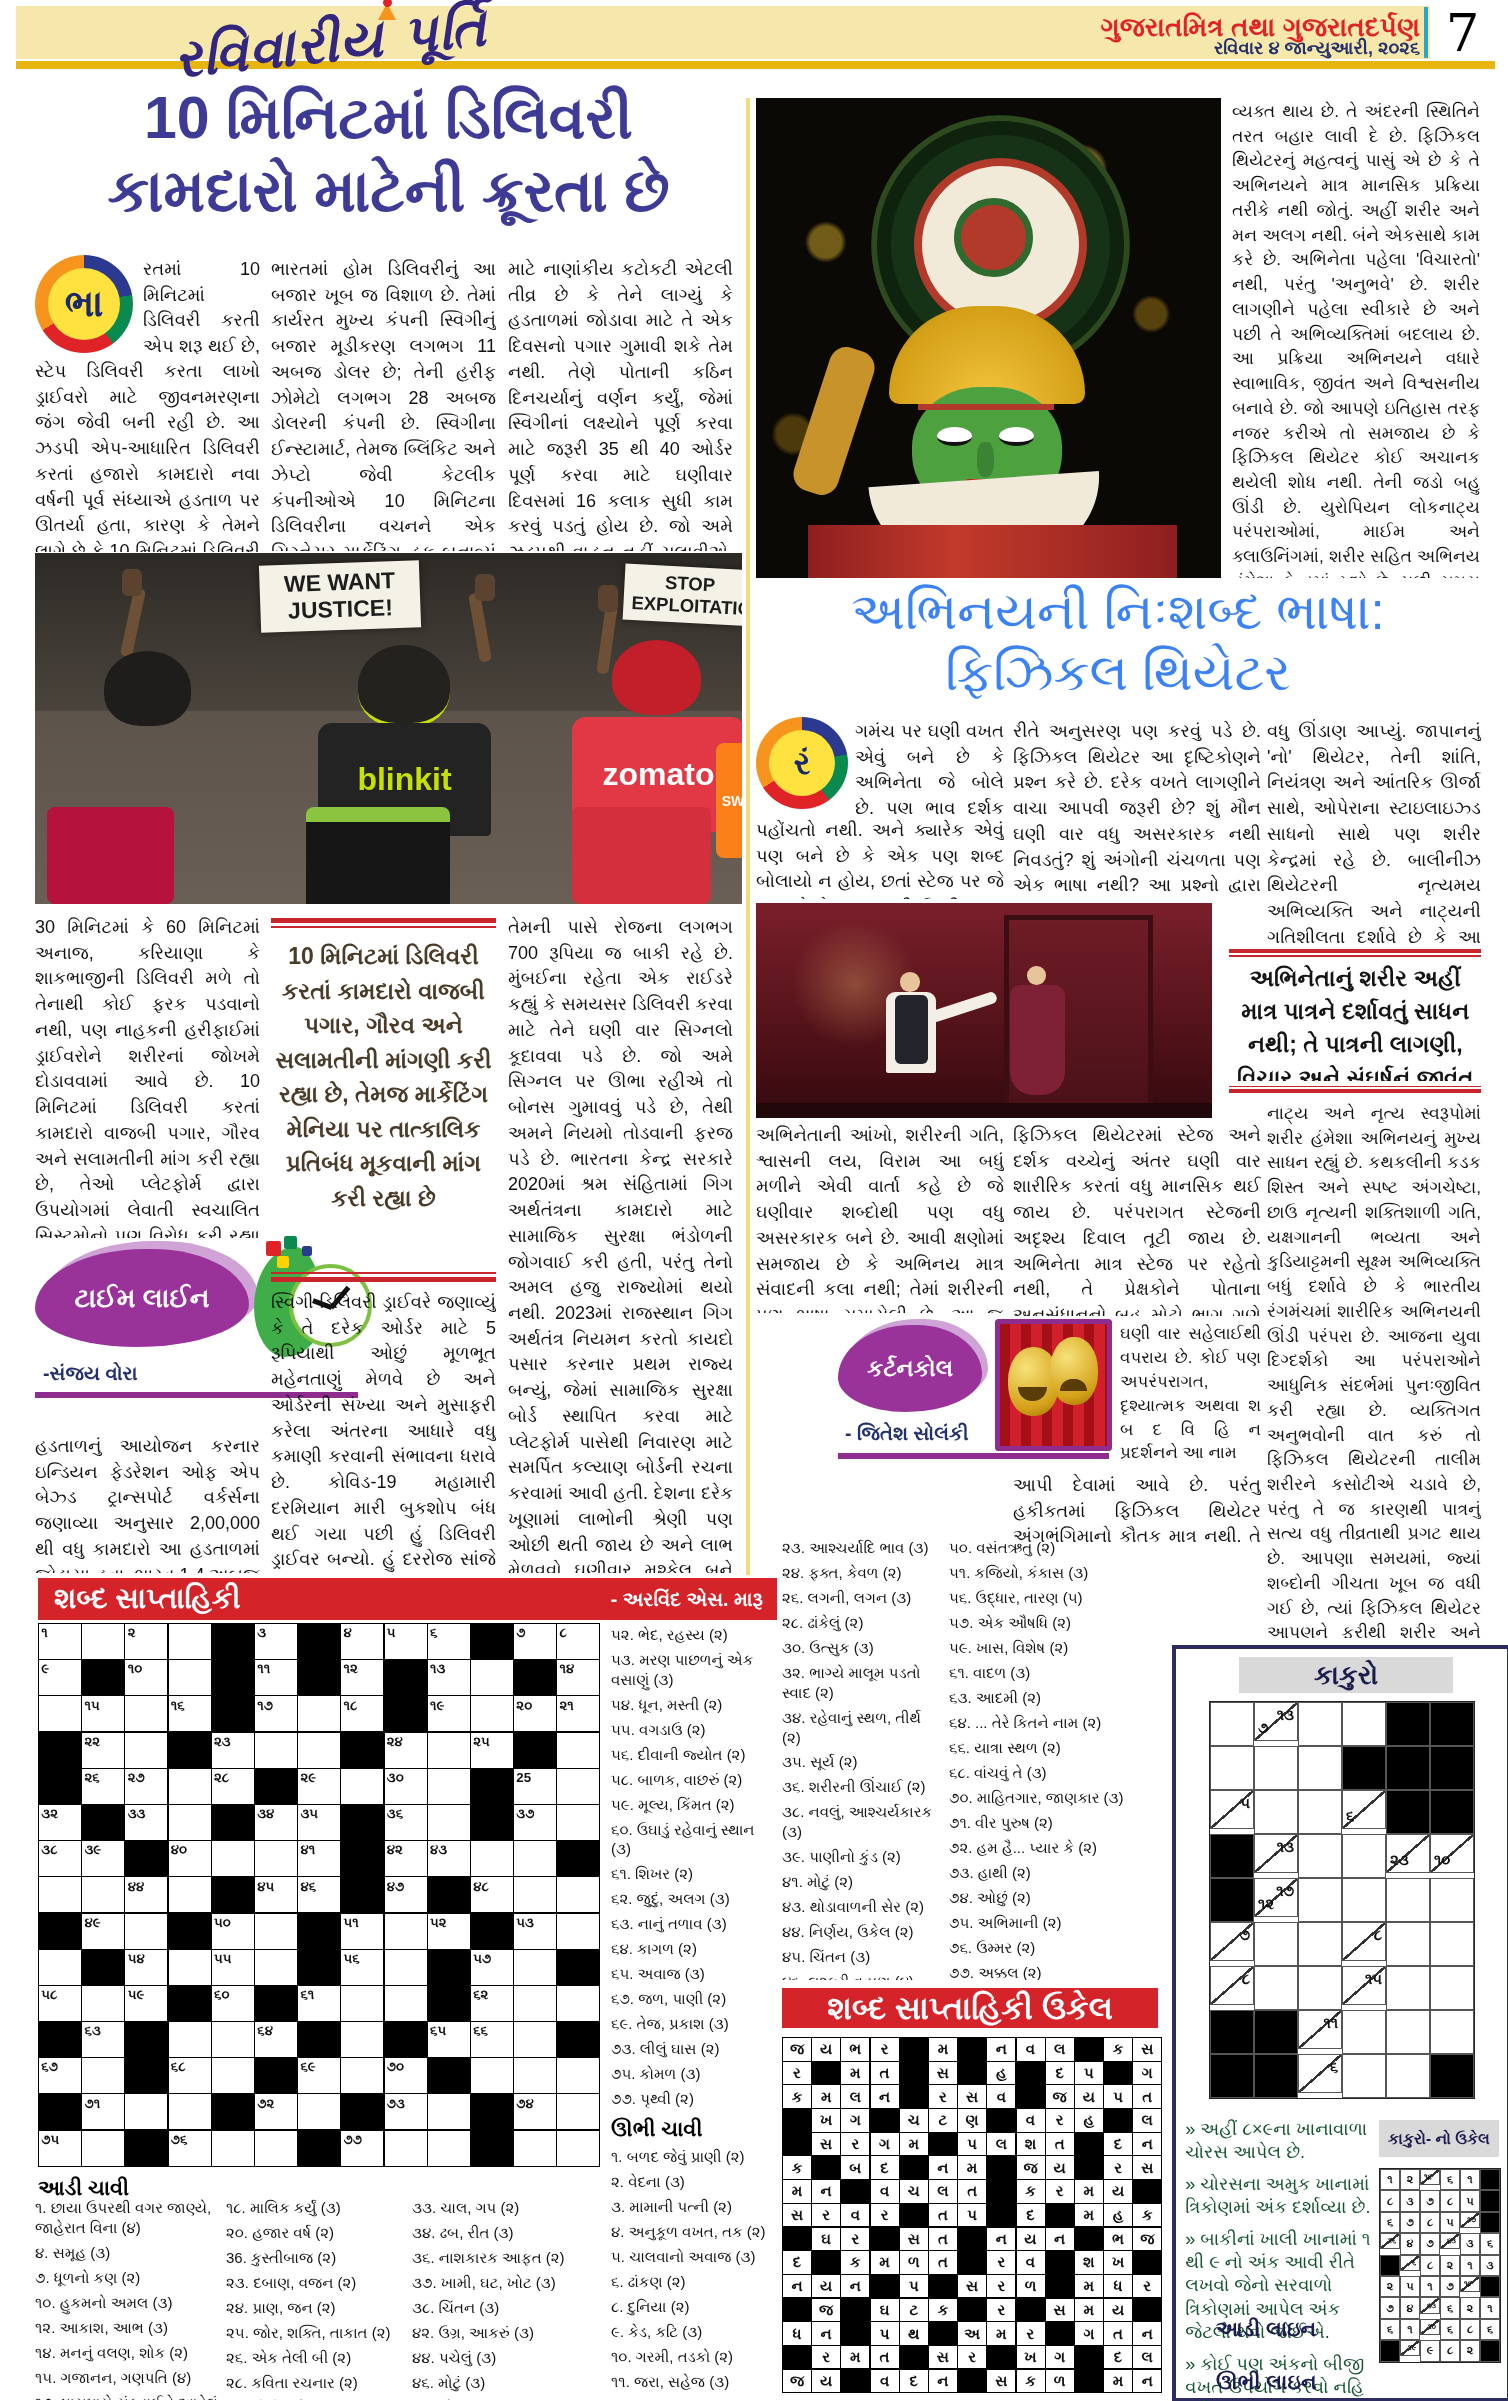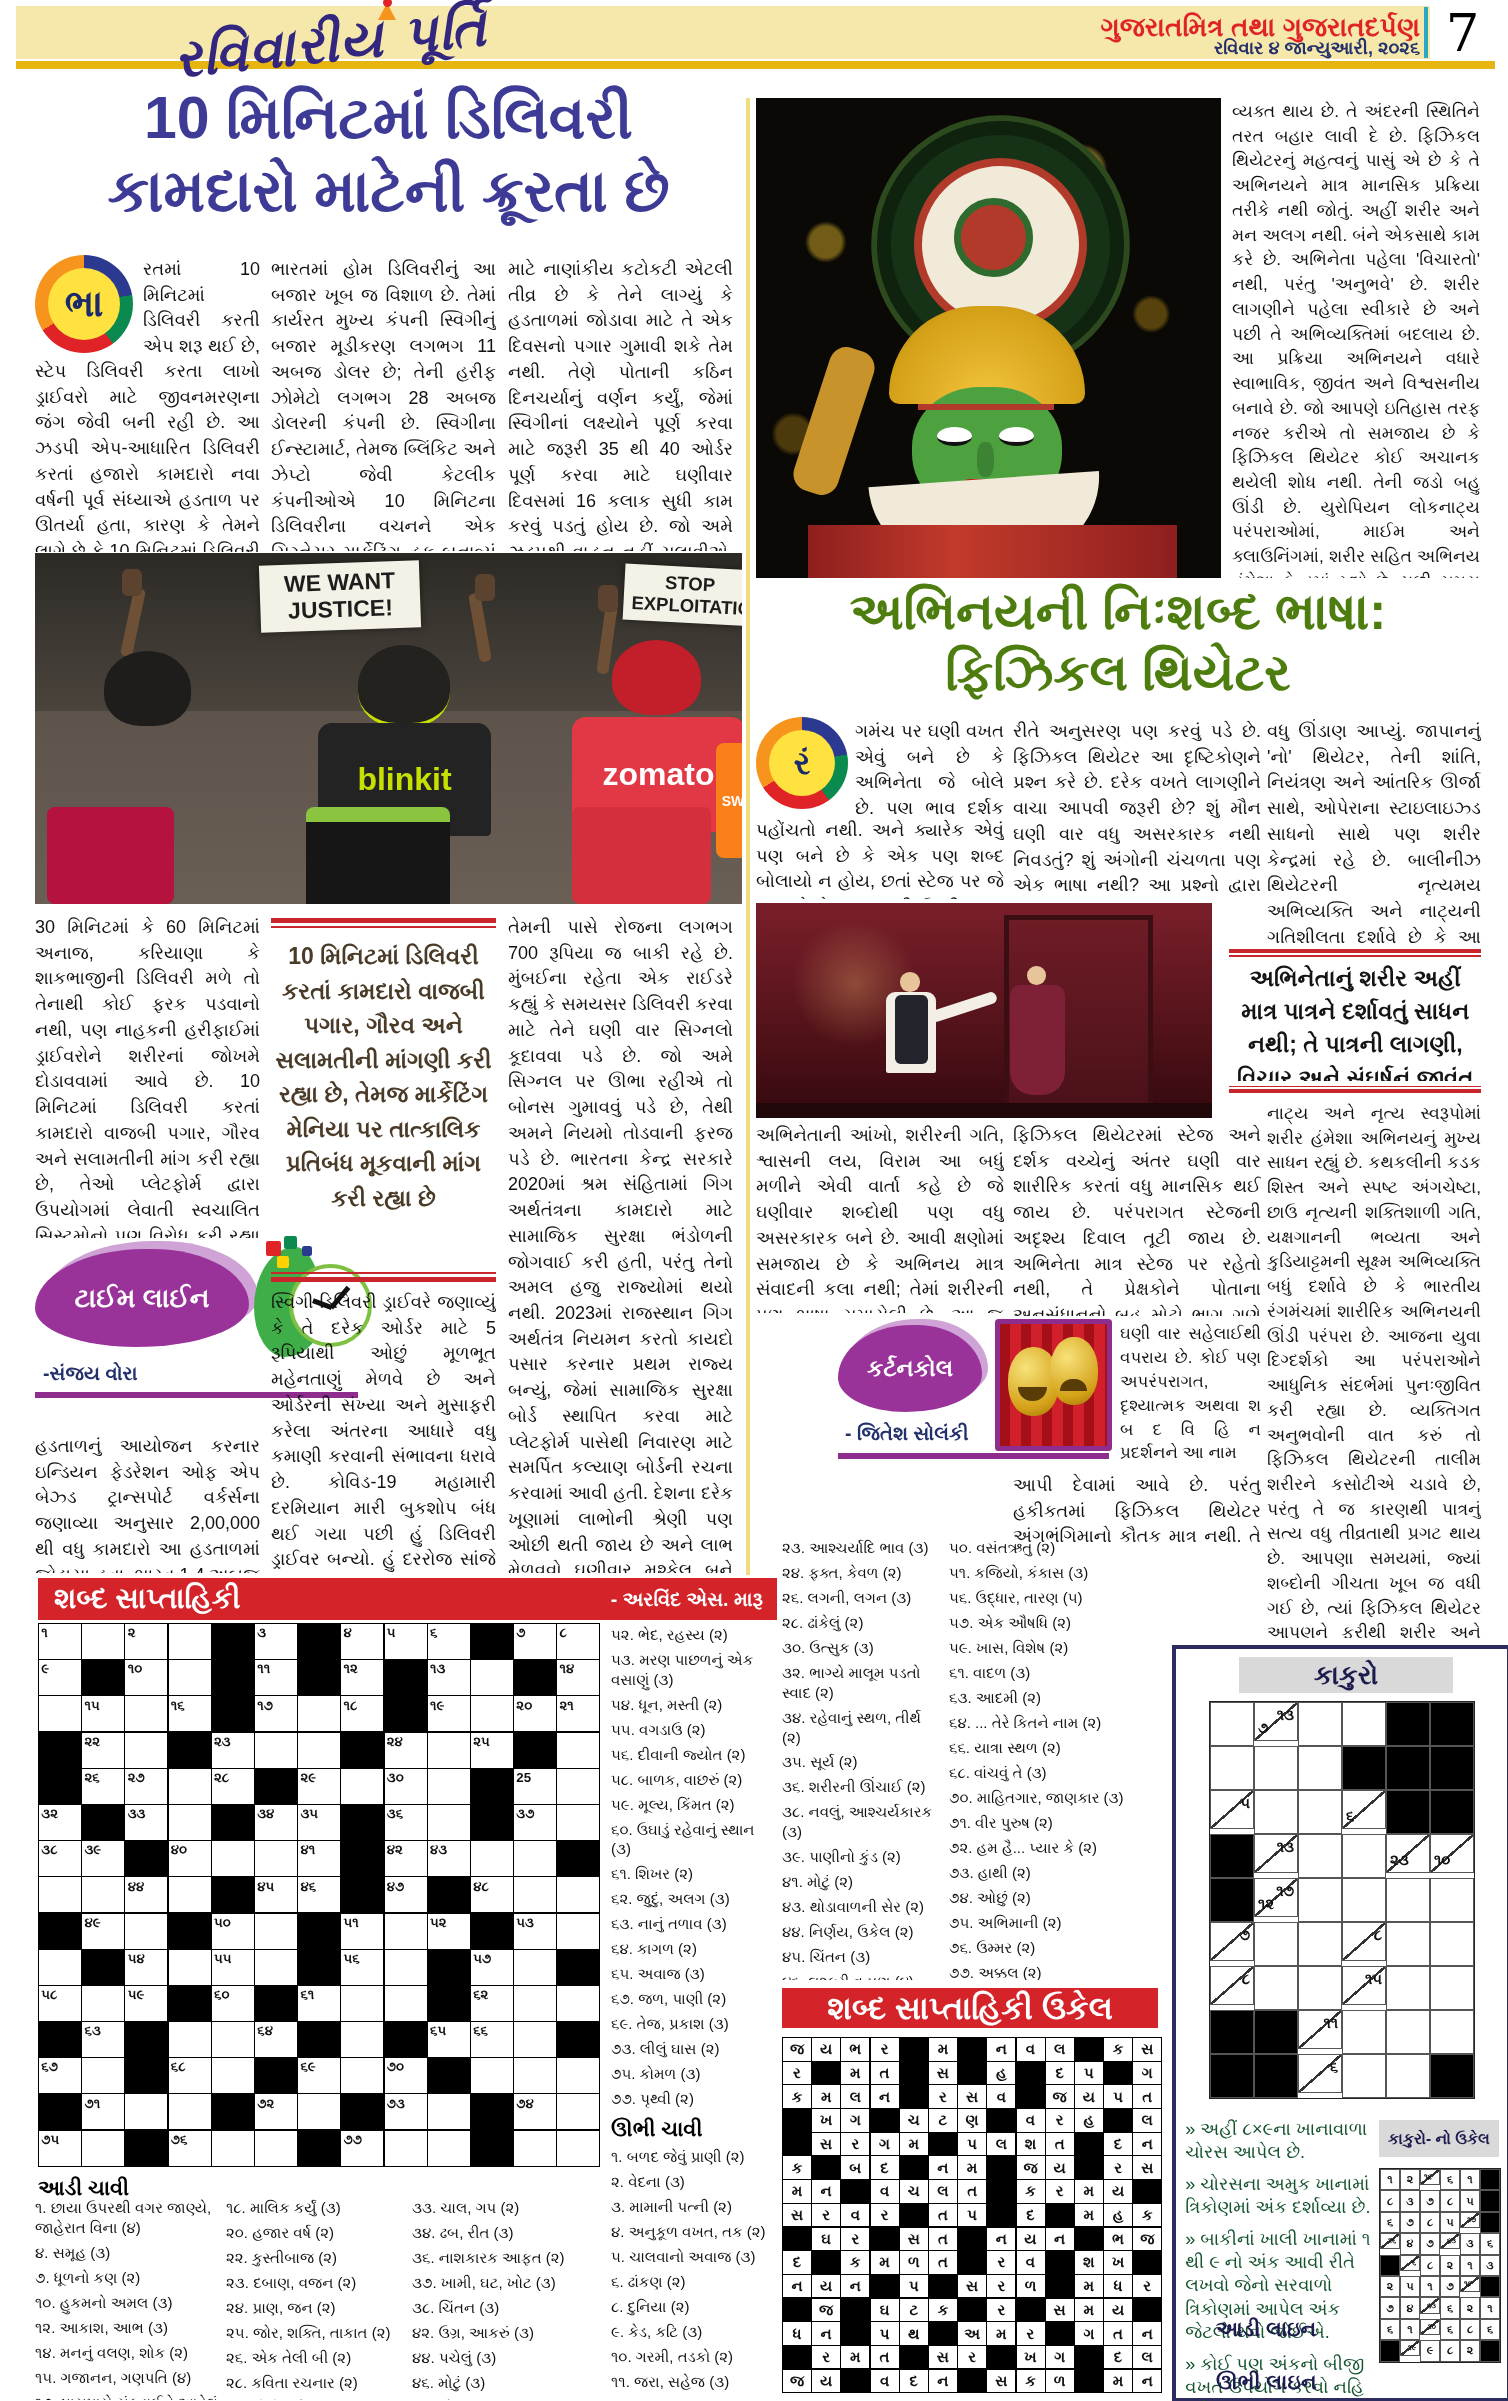--- a/index.html
+++ b/index.html
@@ -16,21 +16,21 @@
   .papername{color:#e02327;font-weight:bold;font-size:26.5px;text-align:right;}
   .dateline{color:#23306b;font-weight:bold;font-size:18px;text-align:right;}
   .pageno{background:#fff;text-align:center;font-family:"DejaVu Serif",serif;
     font-size:53px;line-height:55px;color:#000;}
   .tealbar{background:#2aa8c4;}
   .diya{width:0;height:0;border-left:9.2px solid transparent;border-right:9.2px solid transparent;
     border-bottom:17.3px solid #f7941d;}
   .diyadot{width:9.2px;height:9.2px;border-radius:50%;background:#e02327;}
   
   .hl-left{color:#3d3b96;font-weight:800;font-size:59px;line-height:1.16;text-align:center;}
-  .hl-right{color:#4d7c0f;font-weight:700;font-size:51px;line-height:1.1;text-align:center;}
+  .hl-right{color:#3b82f6;font-weight:400;font-size:51px;line-height:1.1;text-align:center;}
   .body-txt{font-size:18px;line-height:1.43;text-align:justify;overflow:hidden;}
   .dropring{border-radius:50%;background:conic-gradient(#2b3990 0 22%,#0a8a4e 22% 40%,#e02327 40% 66%,#f7941d 66% 100%);}
   .dropinner{position:absolute;left:12.7px;top:12.7px;right:12.7px;bottom:12.7px;border-radius:50%;
     background:#ffe23f;display:flex;align-items:center;justify-content:center;
     font-size:37px;font-weight:800;color:#1b2a6b;}
   .rule-red{background:#c9252c;}
   .hibox{font-size:23px;line-height:1.5;font-weight:800;color:#4a3a28;text-align:center;}
   .pullquote{font-size:23px;line-height:1.45;font-weight:800;color:#141414;text-align:center;}
   .byline{color:#23306b;font-weight:800;font-size:19.6px;}
   .blob{background:#993399;border-radius:52% 46% 54% 48% / 62% 58% 44% 40%;}
@@ -648,21 +648,21 @@
     <div class="clue">૭. ધૂળનો કણ (૨)</div>
     <div class="clue">૧૦. હુકમનો અમલ (૩)</div>
     <div class="clue">૧૨. આકાશ, આભ (૩)</div>
     <div class="clue">૧૪. મનનું વલણ, શોક (૨)</div>
     <div class="clue">૧૫. ગજાનન, ગણપતિ (૪)</div>
     <div class="clue">૧૭. પાસપાસે સંકડાઈને આવેલું (૨)</div>
   </div>
 <div class="abs" style="left:226px;top:2198px;width:179px;height:202px;overflow:hidden;">
     <div class="clue">૧૮. માલિક કર્યું (૩)</div>
     <div class="clue">૨૦. હજાર વર્ષ (૨)</div>
-    <div class="clue">૨૨. કુસ્તીબાજ (૨)</div>
+    <div class="clue">36. કુસ્તીબાજ (૨)</div>
     <div class="clue">૨૩. દબાણ, વજન (૨)</div>
     <div class="clue">૨૪. પ્રાણ, જન (૨)</div>
     <div class="clue">૨૫. જોર, શક્તિ, તાકાત (૨)</div>
     <div class="clue">૨૬. એક તેલી બી (૨)</div>
     <div class="clue">૨૮. કવિતા રચનાર (૨)</div>
     <div class="clue">૨૯. વીતી ચૂકેલું (૨)</div>
   </div>
 <div class="abs" style="left:412px;top:2198px;width:190px;height:202px;overflow:hidden;">
     <div class="clue">૩૩. ચાલ, ગપ (૨)</div>
     <div class="clue">૩૪. ઢબ, રીત (૩)</div>

